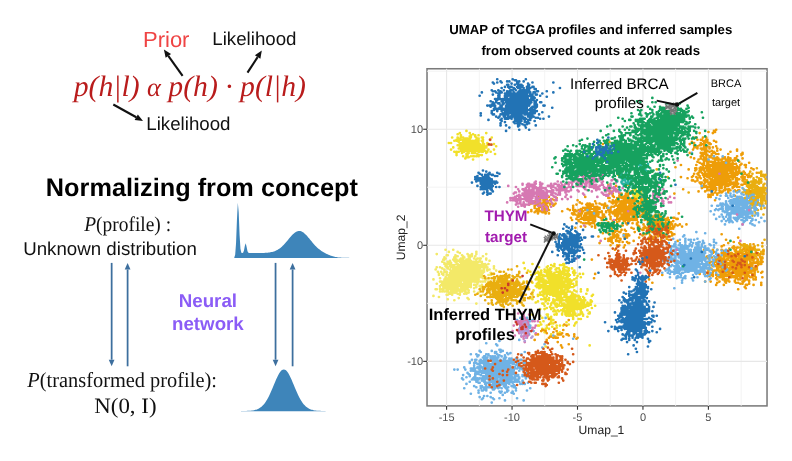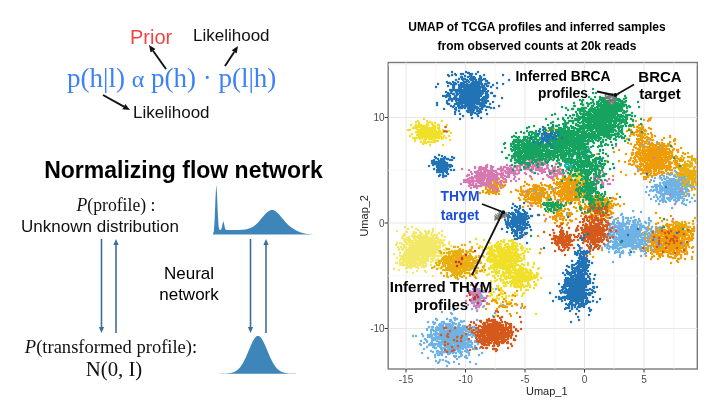--- a/index.html
+++ b/index.html
@@ -108,26 +108,26 @@
 <line x1="597" y1="91.5" x2="613.5" y2="95" stroke="#111" stroke-width="1.8"></line>
     <line x1="634" y1="84.5" x2="617.5" y2="94" stroke="#111" stroke-width="1.8"></line>
     <circle cx="615.5" cy="95" r="2.1" fill="#111"></circle>
     <line x1="482" y1="204" x2="501.5" y2="211.5" stroke="#111" stroke-width="1.8"></line>
     <line x1="472" y1="275" x2="502" y2="214" stroke="#111" stroke-width="1.8"></line>
     <circle cx="503.2" cy="212.3" r="2.1" fill="#111"></circle>
 </svg>
 
 <div class="abs" style="left:130px;top:26px;font-size:20px;color:#ef4444">Prior</div>
 <div class="abs" style="left:193px;top:26px;font-size:17px;color:#111">Likelihood</div>
-<div class="abs ser" style="left:67px;top:63px;font-size:27px;color:#3b82f6">p(h|l) <span style="font-size:24px">α</span> p(h) · p(l|h)</div>
+<div class="abs ser" style="left:67px;top:63px;font-size:27px;font-style:italic;color:#b91c1c">p(h|l) <span style="font-size:24px">α</span> p(h) · p(l|h)</div>
 <div class="abs" style="left:133px;top:103px;font-size:17px;color:#111">Likelihood</div>
-<div class="abs ctr" style="left:183.5px;top:157px;font-size:23px;font-weight:bold;color:#000;letter-spacing:0px">Normalizing flow network</div>
+<div class="abs ctr" style="left:183.5px;top:157px;font-size:23px;font-weight:bold;color:#000;letter-spacing:0px">Normalizing from concept</div>
 <div class="abs ctr ser" style="left:116px;top:194px;font-size:19px;color:#111;transform:translateX(-50%) scaleX(0.93)"><i>P</i>(profile) :</div>
 <div class="abs ctr" style="left:100px;top:217px;font-size:17px;color:#111">Unknown distribution</div>
-<div class="abs ctr" style="left:189px;top:263px;font-size:17px;font-weight:normal;color:#000000;line-height:21px">Neural<br>network</div>
+<div class="abs ctr" style="left:189px;top:263px;font-size:17px;font-weight:bold;color:#8b5cf6;line-height:21px">Neural<br>network</div>
 <div class="abs ctr ser" style="left:111px;top:336px;font-size:19.5px;color:#111;transform:translateX(-50%) scaleX(0.95)"><i>P</i>(transformed profile):</div>
 <div class="abs ctr ser" style="left:114px;top:358px;font-size:20px;color:#111;transform:translateX(-50%) scaleX(1.04)">N(0, I)</div>
 
 <div class="abs ctr" style="left:537px;top:18px;font-size:12px;font-weight:bold;color:#000;line-height:18.5px">UMAP of TCGA profiles and inferred samples<br>from observed counts at 20k reads</div>
-<div class="abs ctr" style="left:563px;top:68px;font-size:13.8px;font-weight:bold;color:#000;line-height:17px">Inferred BRCA<br>profiles</div>
-<div class="abs ctr" style="left:660px;top:68px;font-size:15px;font-weight:bold;color:#000;line-height:17px">BRCA<br>target</div>
-<div class="abs ctr" style="left:460px;top:187px;font-size:13.8px;font-weight:bold;color:#1d4ed8;line-height:19px">THYM<br>target</div>
+<div class="abs ctr" style="left:563px;top:68px;font-size:13.8px;font-weight:normal;color:#000;line-height:17px">Inferred BRCA<br>profiles</div>
+<div class="abs ctr" style="left:660px;top:68px;font-size:10px;font-weight:normal;color:#000;line-height:17px">BRCA<br>target</div>
+<div class="abs ctr" style="left:460px;top:187px;font-size:13.8px;font-weight:bold;color:#a21caf;line-height:19px">THYM<br>target</div>
 <div class="abs ctr" style="left:441px;top:278px;font-size:15px;font-weight:bold;color:#000;line-height:18px">Inferred THYM<br>profiles</div>
 
 </body></html>

